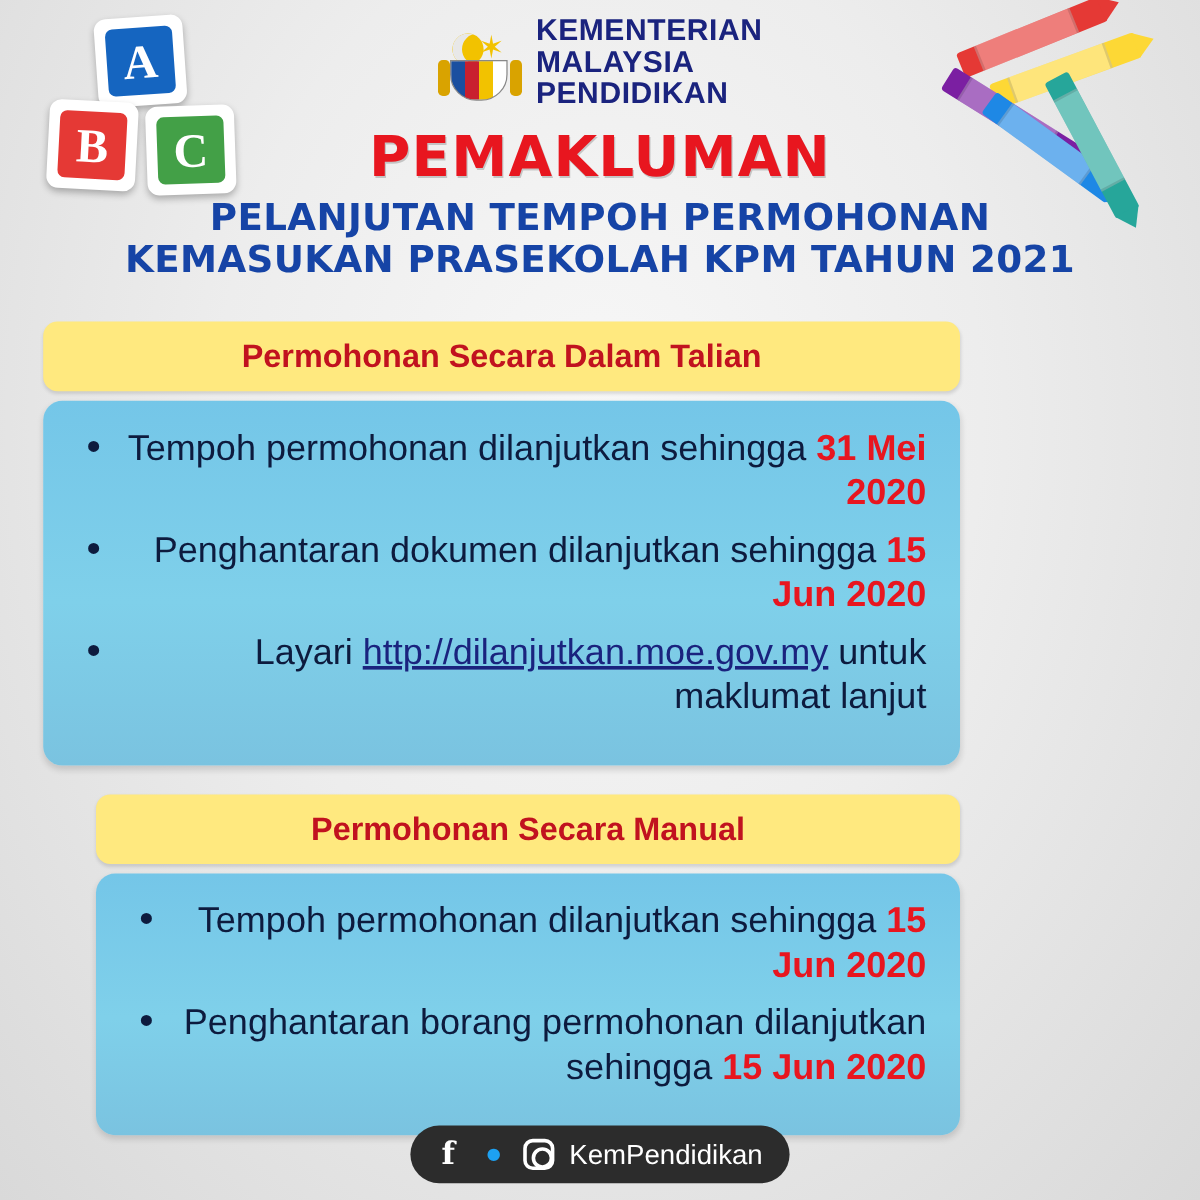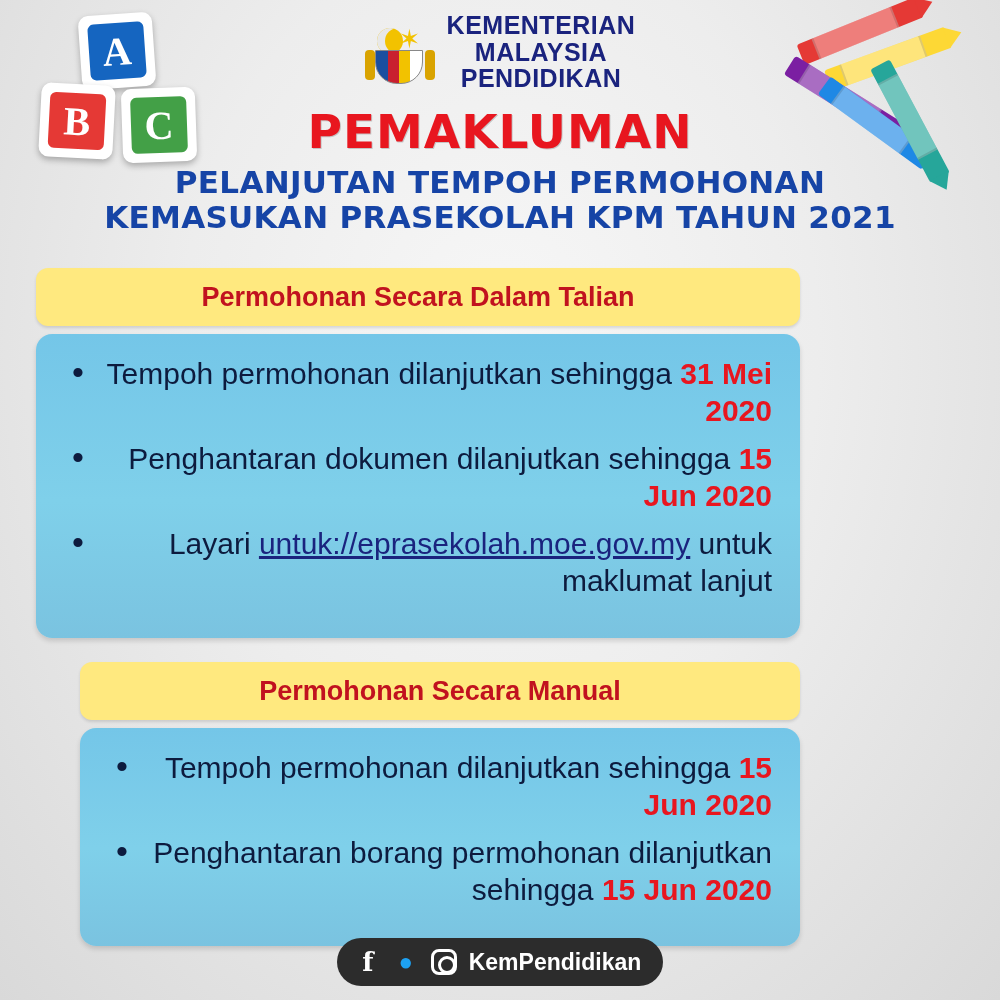--- a/index.html
+++ b/index.html
@@ -69,21 +69,21 @@
   }
   .crest .shield {
     position: absolute; left: 10px; top: 40px; width: 48px; height: 34px;
     background: linear-gradient(90deg,#1b4fa0 0 25%, #c9202f 25% 50%, #f2c200 50% 75%, #ffffff 75% 100%);
     border: 1px solid #888; border-radius: 0 0 22px 22px;
   }
   .crest .tiger-l, .crest .tiger-r {
     position: absolute; top: 40px; width: 10px; height: 30px; background: #d9a300; border-radius: 4px;
   }
   .crest .tiger-l { left: 0; } .crest .tiger-r { right: 0; }
-  .ministry-name { text-align: center; color: #1a237e; font-weight: bold; line-height: 1.06; }
+  .ministry-name { text-align: left; color: #1a237e; font-weight: bold; line-height: 1.06; }
   .ministry-name div { font-size: 25px; letter-spacing: .5px; }
 
   .title-main {
     margin-top: 10px; color: #e8161f; font-size: 47px; font-weight: bold;
     letter-spacing: 1px; font-family: "DejaVu Sans", sans-serif;
     text-shadow: 1px 1px 0 rgba(0,0,0,.18);
   }
   .title-sub1, .title-sub2 {
     color: #1644a6; font-weight: bold; font-family: "DejaVu Sans", sans-serif;
     letter-spacing: .3px; line-height: 1.12;
@@ -136,21 +136,21 @@
   .fb, .tw, .ig { width: 26px; height: 26px; display: inline-block; }
   .fb { color: #fff; font-size: 26px; font-weight: bold; font-family: "DejaVu Serif", serif; line-height: 26px; text-align: center; }
   .tw { color: #1da1f2; font-size: 24px; line-height: 26px; text-align: center; }
   .ig {
     border: 3px solid #fff; border-radius: 8px; position: relative;
   }
   .ig::after {
     content: ""; position: absolute; left: 4px; top: 4px; width: 12px; height: 12px;
     border: 3px solid #fff; border-radius: 50%;
   }
-  .handle { color: #fff; font-size: 23px; font-weight: bold; }
+  .handle { color: #fff; font-size: 23px; font-weight: normal; }
 </style>
 </head>
 <body>
 
 <div class="poster">
 
   <div class="blocks">
     <div class="block block-a">
       <div class="inner">
           <span>A</span>
@@ -211,21 +211,21 @@
     <div class="sec-head">Permohonan Secara Dalam Talian</div>
     <div class="sec-body">
       <ul class="points">
         <li>
           <span>Tempoh permohonan dilanjutkan sehingga </span><span class="hl">31 Mei 2020</span>
         </li>
         <li>
           <span>Penghantaran dokumen dilanjutkan sehingga </span><span class="hl">15 Jun 2020</span>
         </li>
         <li>
-          <span>Layari </span><a class="link" href="#">untuk://eprasekolah.moe.gov.my</a><span> untuk maklumat lanjut</span>
+          <span>Layari </span><a class="link" href="#">http://dilanjutkan.moe.gov.my</a><span> untuk maklumat lanjut</span>
         </li>
       </ul>
     </div>
   </div>
 
   <div class="section sec-manual">
     <div class="sec-head">Permohonan Secara Manual</div>
     <div class="sec-body">
       <ul class="points">
         <li>

